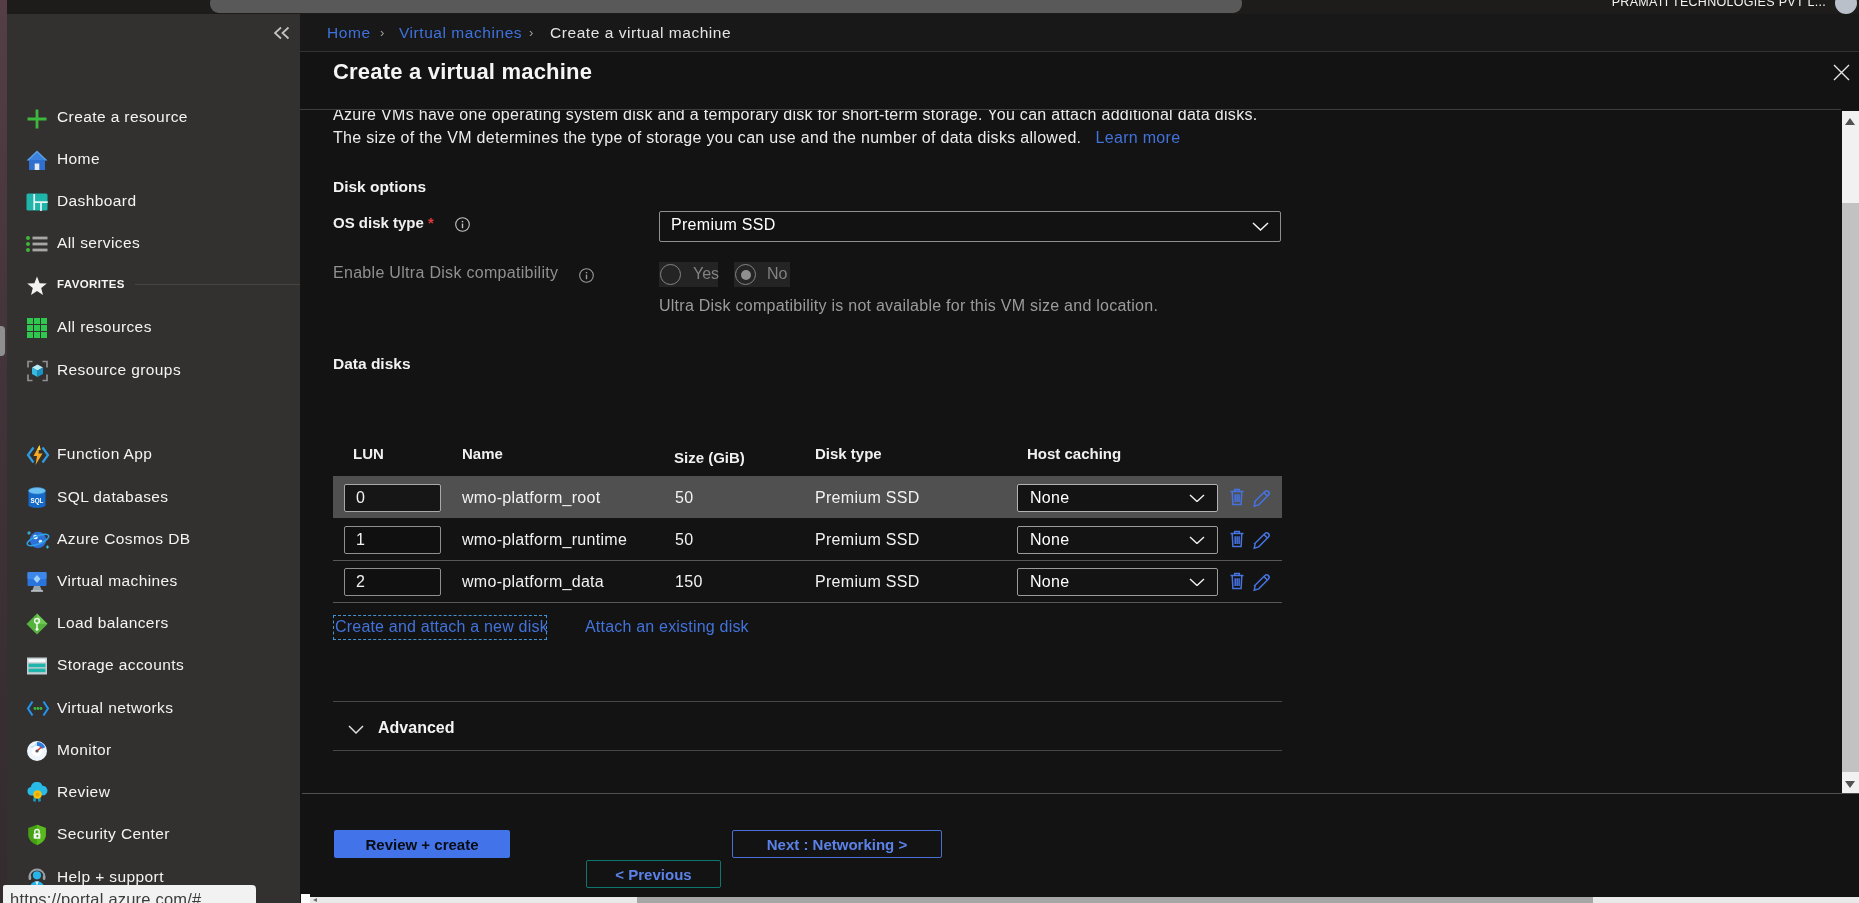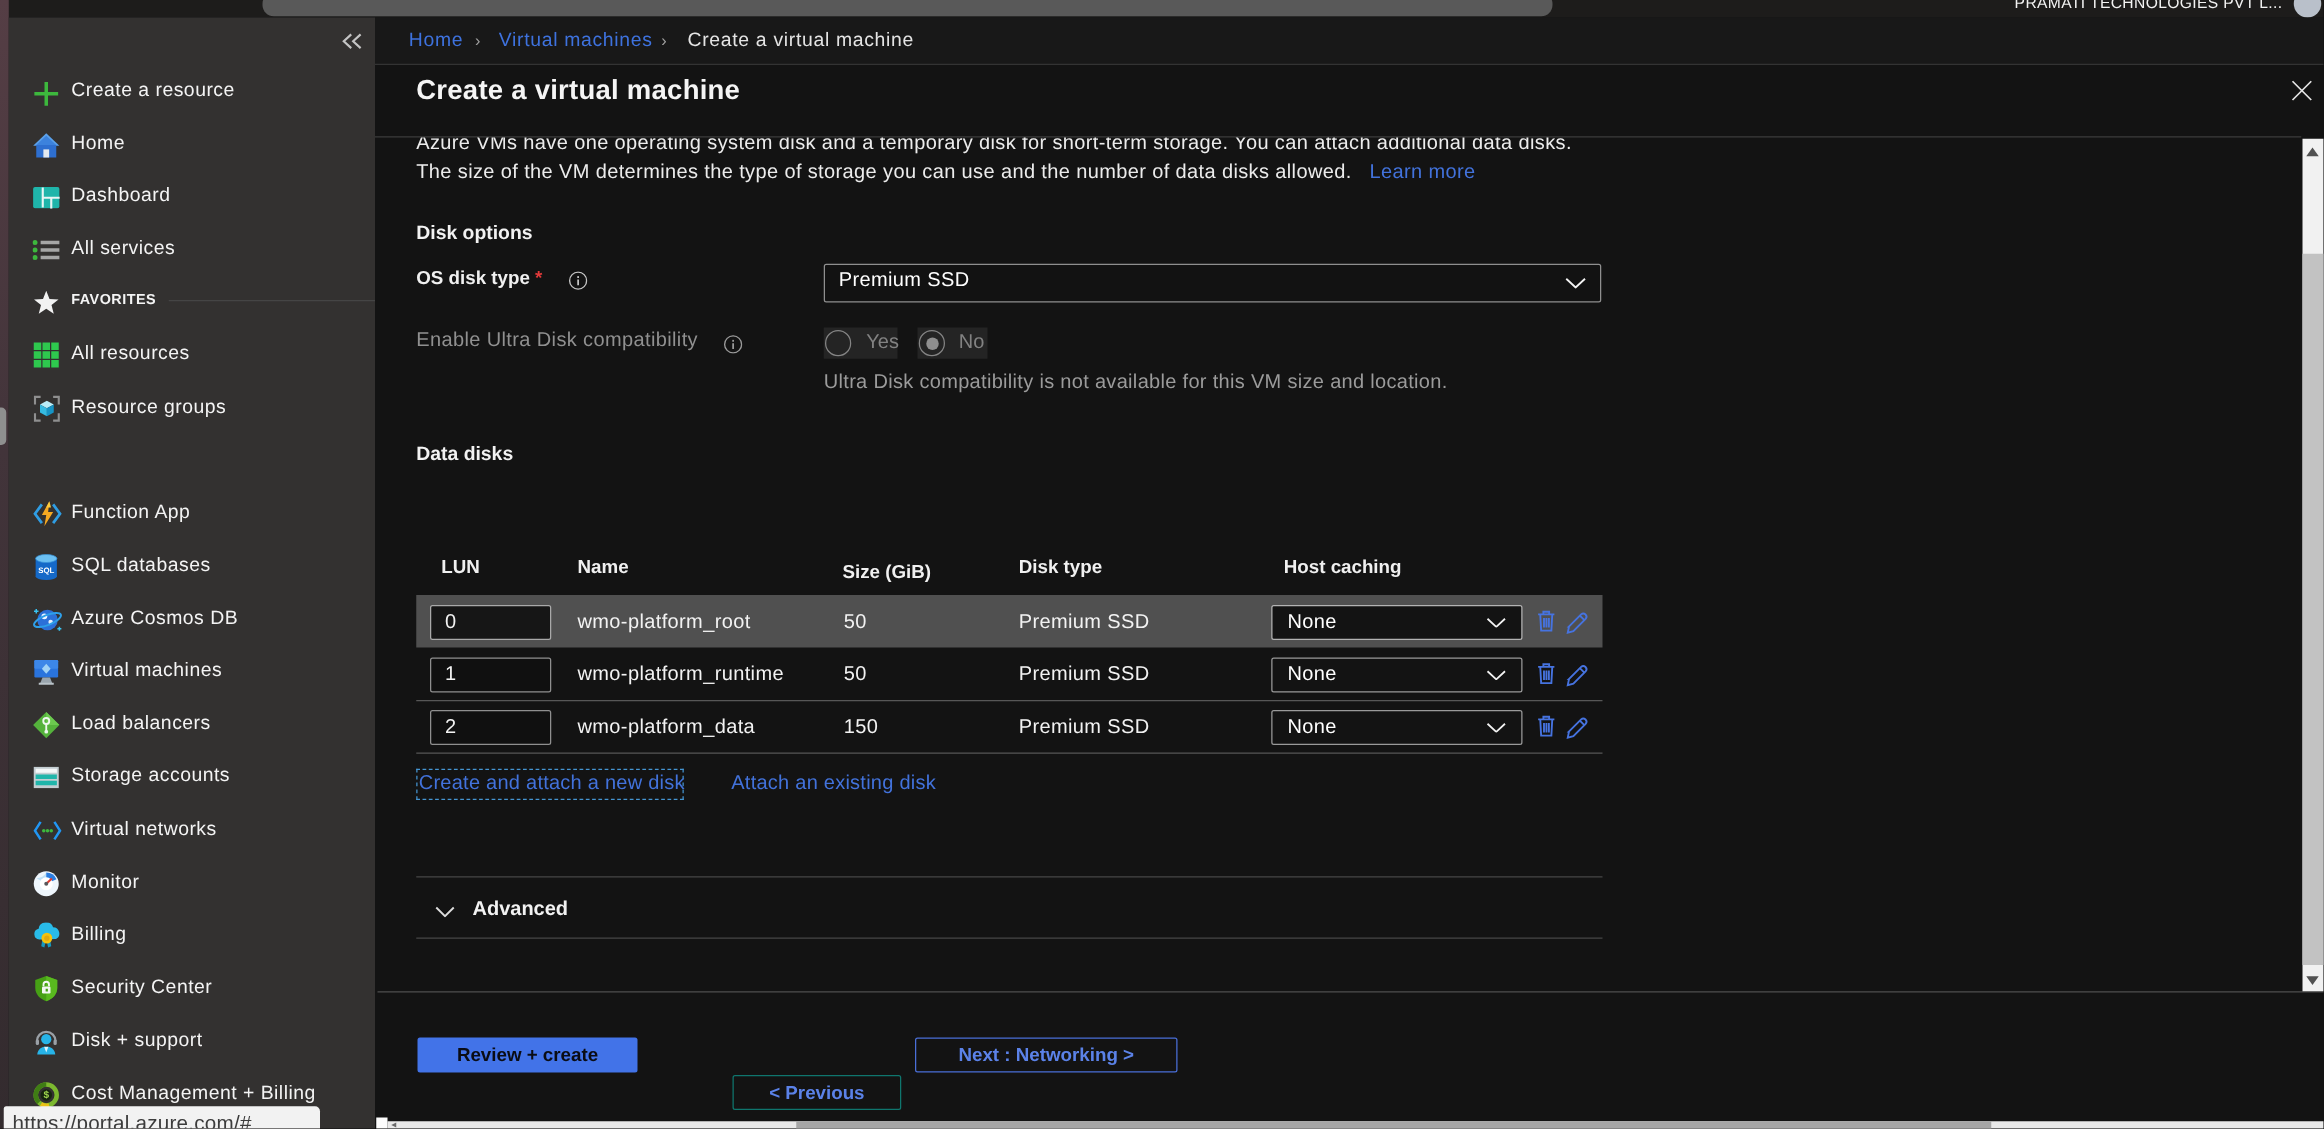--- a/index.html
+++ b/index.html
@@ -10,21 +10,21 @@
   
   #topbar{left:0;top:0;width:1859px;height:14px;background:#1d1c1b;}
   #searchpill{left:210px;top:-6px;width:1032px;height:19px;background:#595959;border-radius:9px;}
   #topright{right:33px;top:-5px;color:#f2f2f2;font-size:12.5px;letter-spacing:.3px;}
   #avatar{left:1835px;top:-8px;width:22px;height:22px;border-radius:50%;background:#b9c0ca;}
   
   #leftstrip{left:0;top:0;width:7px;height:903px;background:linear-gradient(#553e45,#42343a 40%,#332b2e);}
   #leftnotch{left:0;top:326px;width:5px;height:30px;background:#8f8f8f;border-radius:0 4px 4px 0;}
   
   #sidebar{left:7px;top:14px;width:293px;height:889px;background:#333130;}
-  .sitem{position:absolute;left:0;width:293px;height:30px;}
+  .sitem{position:absolute;left:0;width:293px;height:30px;margin-top:44px;}
   .sicon{position:absolute;left:19px;top:0;width:22px;height:22px;}
   .slab{position:absolute;left:50px;top:5px;color:#f4f4f4;font-size:15.5px;letter-spacing:.4px;white-space:nowrap;}
   
   #crumbbar{left:300px;top:14px;width:1559px;height:37px;background:#181818;border-bottom:1px solid #333;}
   
   #blade{left:300px;top:52px;width:1559px;height:851px;background:#131313;}
   #bladetitle{left:33px;top:7px;color:#f5f5f5;font-size:22px;font-weight:700;letter-spacing:.2px;}
   #hdrline{left:0px;top:57px;width:1541px;height:1px;background:#3d3d3d;}
   #scrollwrap{position:absolute;left:0;top:58px;width:1542px;height:683px;overflow:hidden;}
   .divline{position:absolute;height:1px;background:#4a4a4a;}
@@ -207,42 +207,42 @@
         <span class="slab">Monitor</span>
       </div>
     <div class="sitem" style="top:720px">
         <span class="sicon" style="top:4px"><svg width="23" height="22">
             <path d="M5.5 13.5a4.3 4.3 0 01-.6-8.5 6 6 0 0111.6-1.2 5 5 0 012.3 9.4z" fill="#29bbe8"></path>
             <polygon points="8,13 11,13 9.5,20 7,19" fill="#1798be"></polygon>
             <polygon points="14,13 11,13 12.5,20 15,19" fill="#1798be"></polygon>
             <circle cx="11.5" cy="12.5" r="4.3" fill="#f4c20d"></circle>
             <circle cx="11.5" cy="12.5" r="2.1" fill="#e2a80c"></circle>
           </svg></span>
-        <span class="slab">Billing</span>
+        <span class="slab">Review</span>
       </div>
     <div class="sitem" style="top:762px">
         <span class="sicon" style="top:4px"><svg width="22" height="22">
             <path d="M11 .8l8.8 3.2v6.2c0 5.3-3.7 9-8.8 10.8C5.9 19.2 2.2 15.5 2.2 10.2V4z" fill="#46a015"></path>
             <path d="M11 .8l8.8 3.2v6.2c0 5.3-3.7 9-8.8 10.8z" fill="#59b91f"></path>
             <rect x="7.6" y="9.2" width="6.8" height="5.6" rx="1" fill="#f2f7f2"></rect>
             <path d="M8.8 9V7.6a2.2 2.2 0 014.4 0V9" stroke="#f2f7f2" stroke-width="1.5" fill="none"></path>
             <rect x="10.5" y="11" width="1.8" height="2.2" fill="#46a015"></rect>
           </svg></span>
         <span class="slab">Security Center</span>
       </div>
     <div class="sitem" style="top:805px">
         <span class="sicon" style="top:4px"><svg width="22" height="22">
             <path d="M3.5 10a7.5 7.5 0 0115 0" fill="none" stroke="#9aa0a6" stroke-width="1.8"></path>
             <rect x="16.8" y="8.5" width="2.6" height="4.5" rx="1.2" fill="#9aa0a6"></rect>
             <rect x="2.6" y="8.5" width="2.6" height="4.5" rx="1.2" fill="#9aa0a6"></rect>
             <circle cx="11" cy="8.3" r="4.1" fill="#27b4e8"></circle>
             <path d="M3.8 20.5c.4-4 3.4-6.3 7.2-6.3s6.8 2.3 7.2 6.3z" fill="#27b4e8"></path>
             <polygon points="11,14.5 9.3,14.3 11,19 12.7,14.3" fill="#fff" opacity=".85"></polygon>
           </svg></span>
-        <span class="slab">Disk + support</span>
+        <span class="slab">Help + support</span>
       </div>
     <div class="sitem" style="top:847px">
         <span class="sicon" style="top:4px"><svg width="22" height="22" viewBox="0 0 22 22">
             <circle cx="11" cy="11" r="8.4" fill="none" stroke="#7cb82f" stroke-width="3.6"></circle>
             <path d="M11 2.6a8.4 8.4 0 00-8.4 8.4 8.4 8.4 0 002.5 6" fill="none" stroke="#3f7d14" stroke-width="3.6"></path>
             <path d="M6.8 18.3a8.4 8.4 0 006.5 1" fill="none" stroke="#eac117" stroke-width="3.6"></path>
             <circle cx="11" cy="11" r="4.6" fill="#16250f"></circle>
             <text x="11" y="13.8" font-family="Liberation Sans" font-size="8" font-weight="700" fill="#9fd84e" text-anchor="middle">$</text>
           </svg></span>
         <span class="slab">Cost Management + Billing</span>

